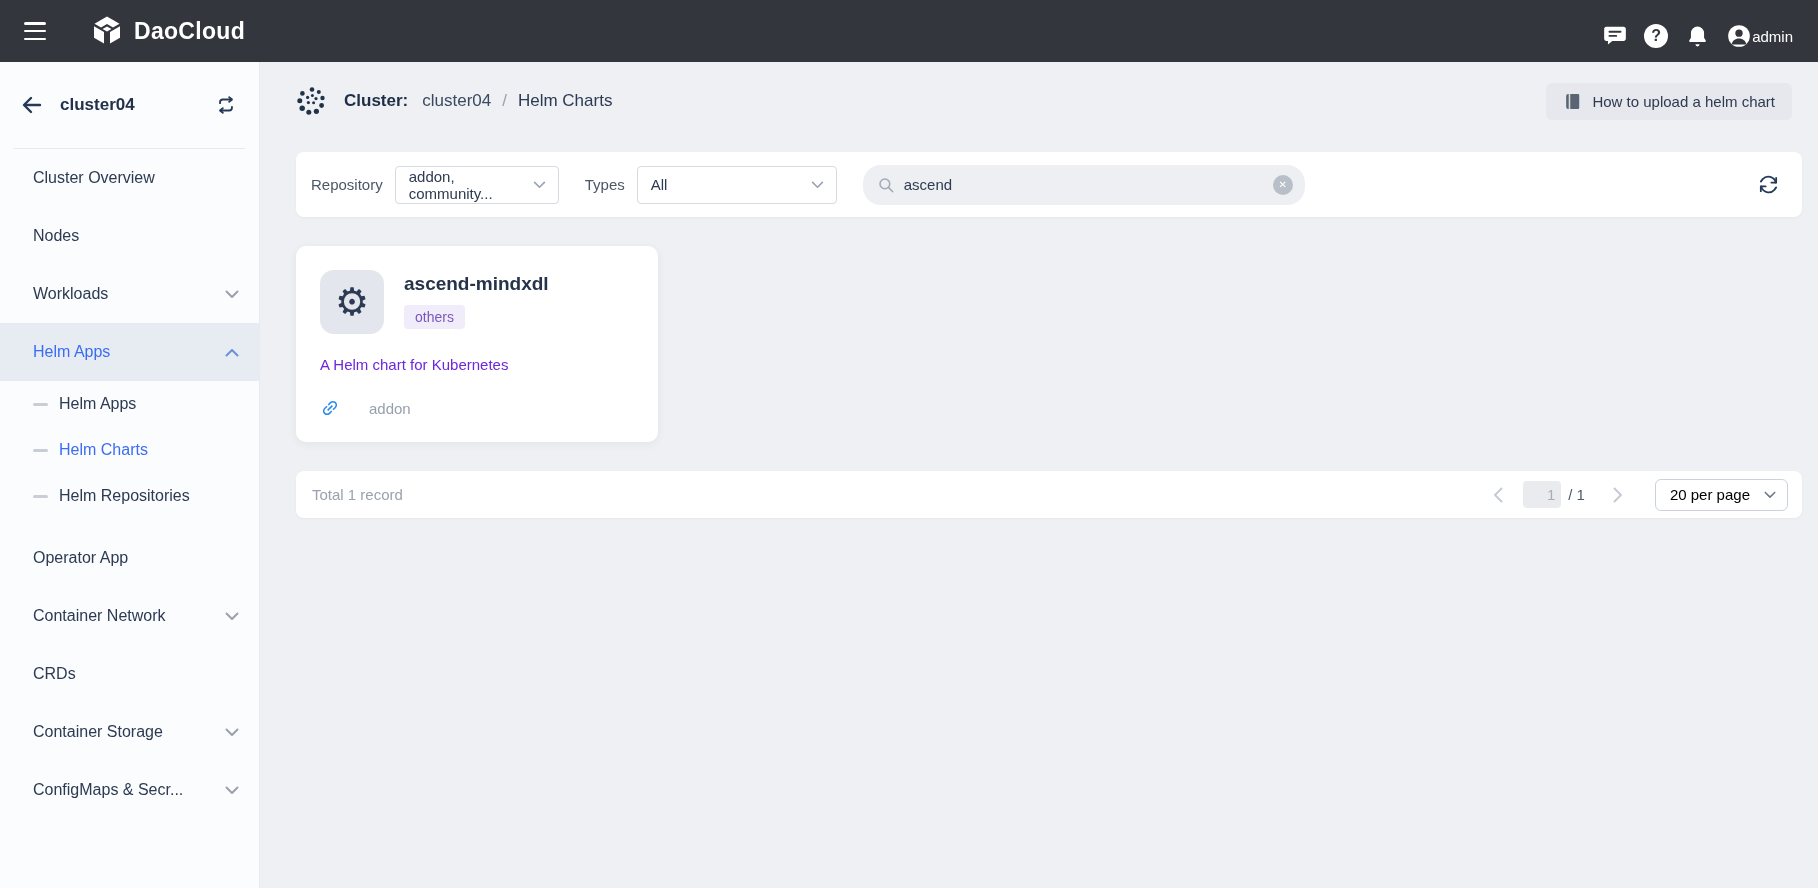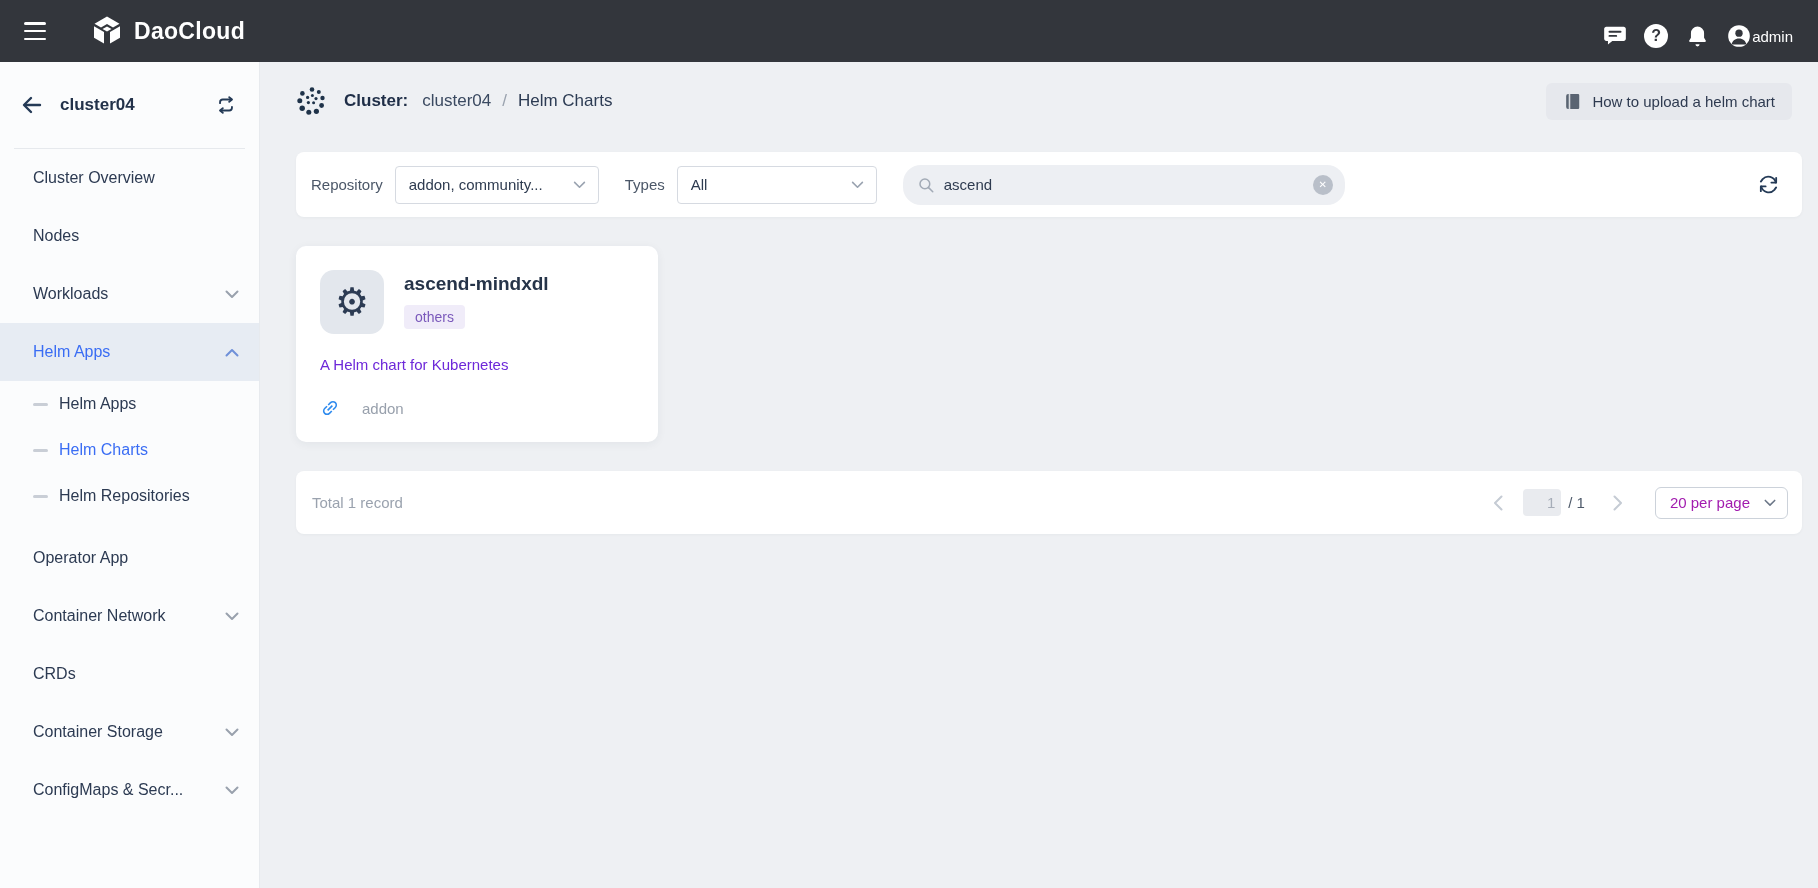--- a/index.html
+++ b/index.html
@@ -52,21 +52,21 @@
     gap:10px; background:#e6e8ed; border:none; border-radius:6px; padding:0 17px;
     font-size:15px; color:#2e3a50; cursor:pointer; font-family:inherit; }
 
   
   .filterbar { margin-top:30px; height:65px; background:#fff; border-radius:8px;
     box-shadow:0 1px 3px rgba(31,45,61,.04); display:flex; align-items:center; padding:0 22px 0 15px; }
   .f-label { font-size:15px; color:#4b5768; margin-right:12px; }
   .select { height:38px; background:#fff; border:1px solid #d6dae1; border-radius:4px;
     display:flex; align-items:center; padding:0 12px 0 13px; cursor:pointer; }
   .select .sel-text { font-size:15px; color:#2e3b50; }
-  .sel-repo { width:204px;gap:8px; }
+  .sel-repo { width:164px;gap:8px; }
   .sel-types { width:200px; margin-right:0; }
   .gap-lg { margin-left:26px; }
   .searchbox { margin-left:26px; width:442px; height:40px; background:#edeff3; border-radius:18px;
     display:flex; align-items:center; padding:0 12px 0 14px;justify-content:space-between; }
   .searchbox input { flex:1; background:transparent; border:none; outline:none; font-size:15px;
     color:#2e3b50; margin-left:9px; font-family:inherit; }
   .clear-btn { width:20px; height:20px; border-radius:50%; background:#b9bfc9; color:#fff;
     font-size:10px; display:flex; align-items:center; justify-content:center; cursor:pointer; flex:none; }
   .clear-btn::before { content:"✕"; }
   .refresh-btn { margin-left:auto; background:none; border:none; cursor:pointer; display:flex; padding:0; }
@@ -76,34 +76,34 @@
     box-shadow:0 2px 10px rgba(31,45,61,.06); padding:24px; cursor:pointer; }
   .cc-row { display:flex; gap:20px; }
   .cc-tile { width:64px; height:64px; border-radius:14px; background:#e3e7ed; flex:none;
     display:flex; align-items:center; justify-content:center; }
   .cc-glyph { font-size:38px; color:#2c3b53; line-height:1;
     font-family:"DejaVu Sans", sans-serif; }
   .cc-title { font-size:19px; font-weight:700; color:#263449; margin-top:3px; }
   .cc-badge { display:inline-block; margin-top:10px; background:#f0ecf9; color:#7a58bb;
     font-size:14px; padding:4px 11px; border-radius:4px; }
   .cc-desc { margin-top:22px; font-size:15px; color:#6d28d9; }
-  .cc-repo { margin-top:25px; display:flex; align-items:center; gap:22px; font-size:15px; color:#98a0ac; }
-
-  
-  .pagebar { margin-top:29px; height:63px; background:#fff; border-radius:8px;
+  .cc-repo { margin-top:25px; display:flex; align-items:center; gap:29px; font-size:15px; color:#98a0ac; }
+
+  
+  .pagebar { margin-top:29px; height:47px; background:#fff; border-radius:8px;
     box-shadow:0 1px 3px rgba(31,45,61,.04); display:flex; align-items:center; padding:0 14px 0 16px; }
   .pg-total { font-size:15px; color:#9aa2ae; }
   .pager { margin-left:auto; display:flex; align-items:center; }
   .pg-arrow { background:none; border:none; display:flex; padding:0 10px; cursor:default; }
   .pg-box { width:38px; height:27px; background:#e9ebef; border-radius:4px; font-size:15px;
     color:#a6adb8; text-align:right; line-height:27px; padding-right:6px; margin-left:10px; }
   .pg-of { font-size:15px; color:#4e5a6a; margin:0 18px 0 7px; }
   .pg-size { margin-left:22px; height:32px; border:1px solid #ccd2da; border-radius:6px;
     background:#fff; display:flex; align-items:center; gap:14px; padding:0 11px 0 14px;
-    font-size:15px; color:#a21caf; cursor:pointer; }
+    font-size:15px; color:#000000; cursor:pointer; }
 </style>
 </head>
 <body>
 
 <header class="topbar">
   <button class="hamburger">
     <span></span>
       <span></span>
       <span></span>
   </button>

